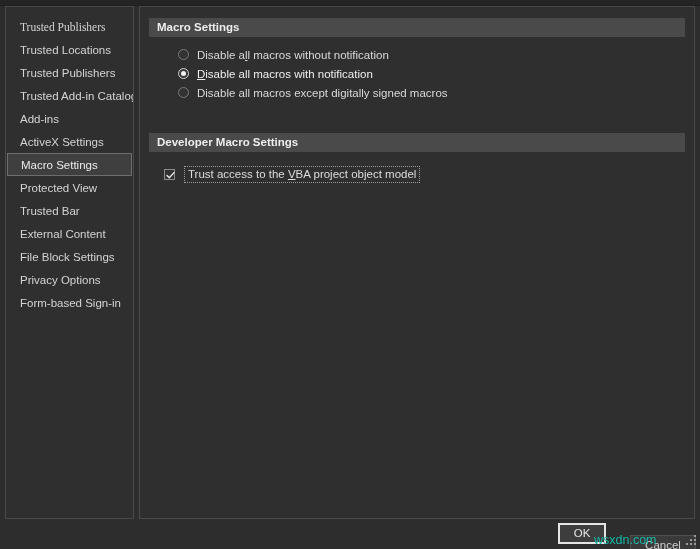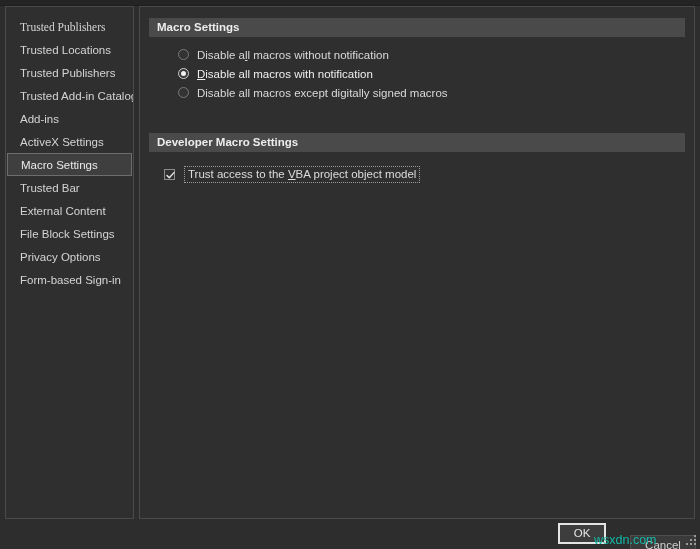--- a/index.html
+++ b/index.html
@@ -236,20 +236,21 @@
   <div class="titlebar-strip"></div>
 
   <div class="nav-panel" id="nav-panel">
       <div class="nav-item first"><span>Trusted Publishers</span></div>
       <div class="nav-item"><span>Trusted Locations</span></div>
       <div class="nav-item"><span>Trusted Publishers</span></div>
       <div class="nav-item"><span>Trusted Add-in Catalogs</span></div>
       <div class="nav-item"><span>Add-ins</span></div>
       <div class="nav-item"><span>ActiveX Settings</span></div>
       <div class="nav-item selected"><span>Macro Settings</span></div>
+      <div class="nav-item"><span>Protected View</span></div>
       <div class="nav-item"><span>Trusted Bar</span></div>
       <div class="nav-item"><span>External Content</span></div>
       <div class="nav-item"><span>File Block Settings</span></div>
       <div class="nav-item"><span>Privacy Options</span></div>
       <div class="nav-item"><span>Form-based Sign-in</span></div>
     </div>
 
   <div class="main-panel">
 
     <div class="section-header" id="hdr-macro">Macro Settings</div>

